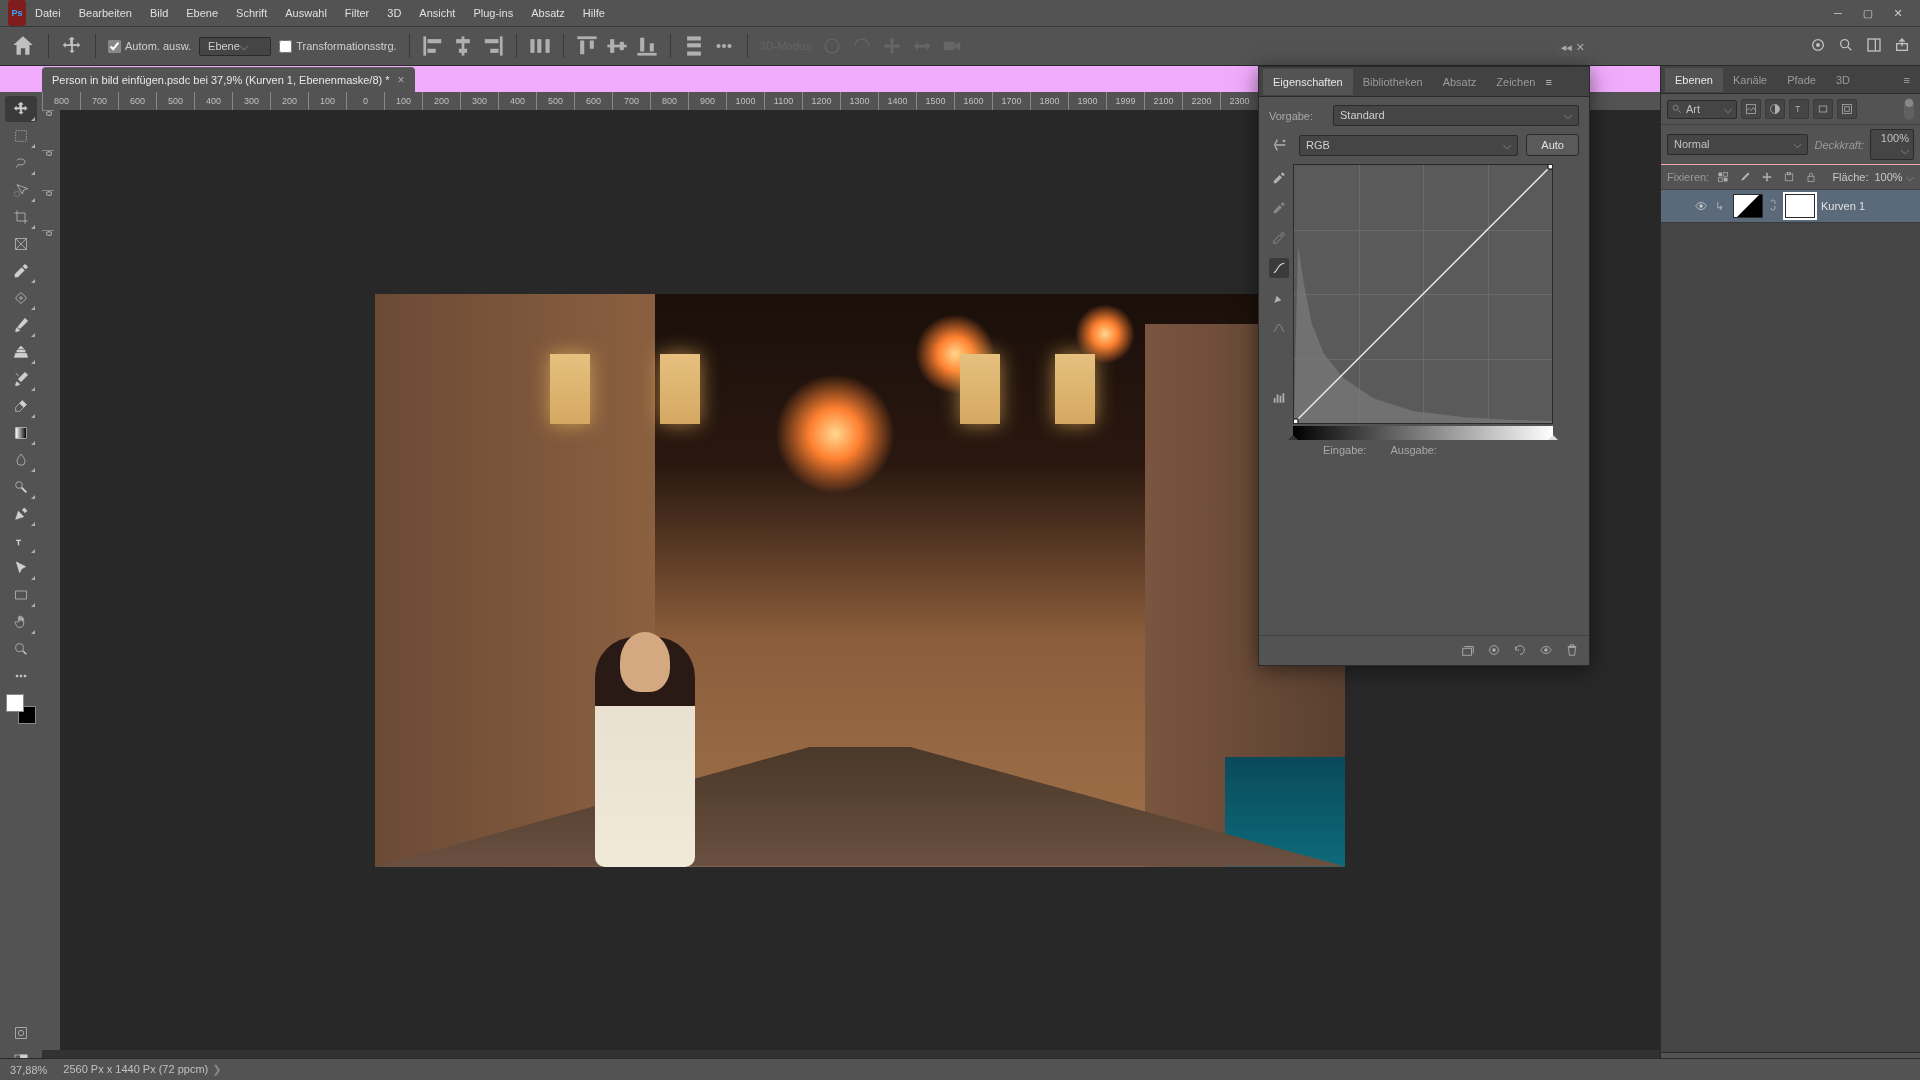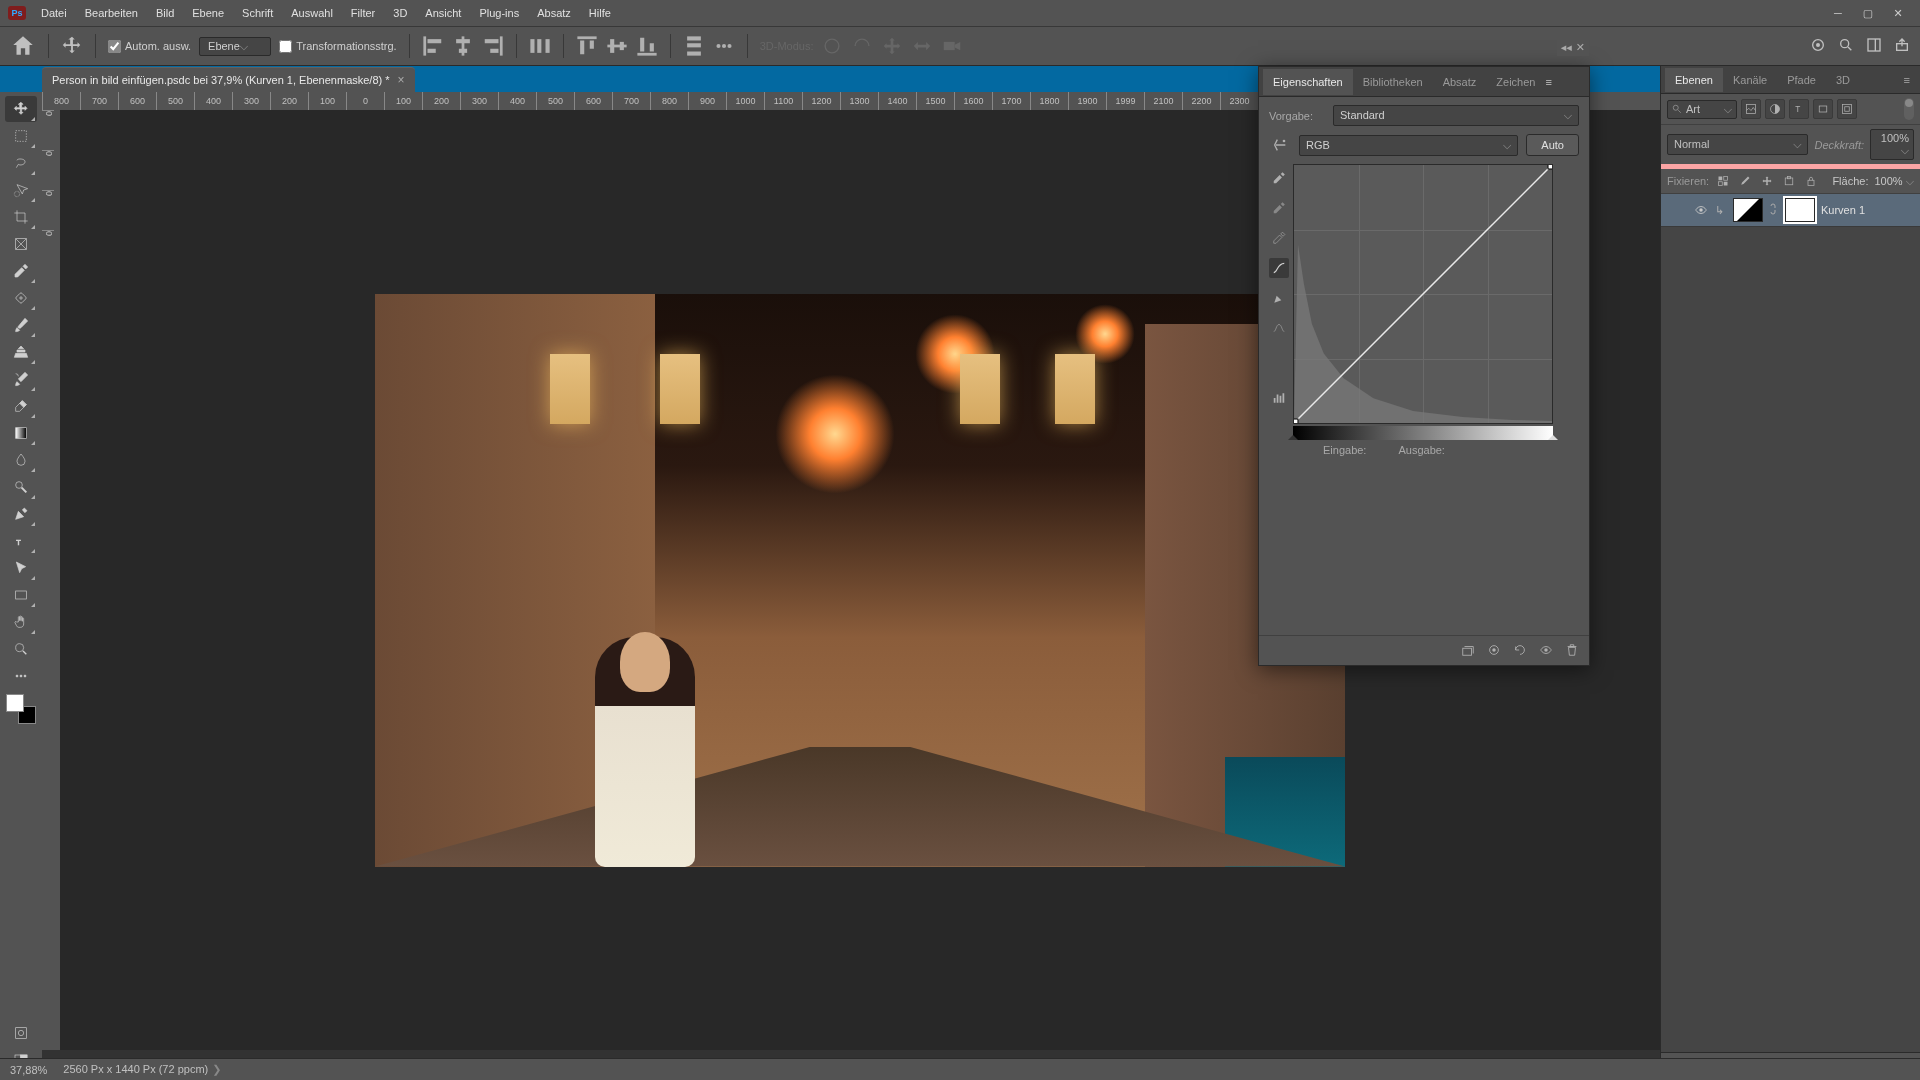--- a/index.html
+++ b/index.html
@@ -1,39 +1,39 @@
 <!DOCTYPE html>
 <html><head>
 <meta charset="utf-8">
 <style>
 * { margin: 0; padding: 0; box-sizing: border-box; font-family: "Segoe UI", Tahoma, sans-serif; font-size: 11px; user-select: none; }
 body { background: #323232; color: #c8c8c8; width: 1920px; height: 1080px; overflow: hidden; position: relative; }
 
 
 .menubar { height: 26px; background: #535353; display: flex; align-items: center; padding: 0 8px; }
-.menubar .logo { width: 18px; height: 14px; background: #7f1d1d; border-radius: 3px; margin-right: 6px; display: flex; align-items: center; justify-content: center; }
+.menubar .logo { width: 18px; height: 26px; background: #7f1d1d; border-radius: 3px; margin-right: 0; display: flex; align-items: center; justify-content: center; }
 .menubar .logo span { color: #31a8ff; font-size: 9px; font-weight: bold; }
 .menubar .menu-item { padding: 4px 9px; color: #e0e0e0; }
 .menubar .win-controls { margin-left: auto; display: flex; gap: 2px; }
 .menubar .win-controls div { width: 28px; height: 18px; display: flex; align-items: center; justify-content: center; color: #ccc; }
 
 
 .optionsbar { height: 40px; background: #535353; border-top: 1px solid #383838; border-bottom: 1px solid #2a2a2a; display: flex; align-items: center; padding: 0 10px; gap: 8px; }
 .optionsbar .home-icon { width: 26px; height: 26px; display:flex; align-items:center; justify-content:center; }
 .optionsbar .sep { width: 1px; height: 24px; background: #383838; margin: 0 4px; }
 .optionsbar .checkbox-opt { display: flex; align-items: center; gap: 4px; color: #d0d0d0; }
 .optionsbar .checkbox-opt input { accent-color: #888; }
 .optionsbar .selectbox { background: #454545; border: 1px solid #2a2a2a; padding: 2px 22px 2px 8px; color: #d0d0d0; border-radius: 2px; position: relative; }
 .optionsbar .icon-btn { width: 22px; height: 22px; display: flex; align-items: center; justify-content: center; color: #b0b0b0; border-radius: 2px; }
 .optionsbar .icon-btn.disabled { color: #666; }
 .optionsbar .right-icons { margin-left: auto; display: flex; gap: 12px; align-items: center; }
 .optionsbar .right-icons svg { width: 16px; height: 16px; fill: #c0c0c0; }
 
 
-.doctab-bar { height: 26px; background: #0369a1; display: flex; align-items: center; padding-left: 42px; }
+.doctab-bar { height: 26px; background: #f0abfc; display: flex; align-items: center; padding-left: 42px; }
 .doctab { background: #535353; padding: 5px 10px; color: #e8e8e8; border-top: 1px solid #606060; display:flex; align-items:center; gap:8px; border-radius: 4px 4px 0 0; }
 .doctab .close { color: #aaa; font-size: 12px; }
 .ruler-h { position: absolute; top: 92px; left: 42px; right: 260px; height: 18px; background: #535353; display: flex; overflow: hidden; }
 .ruler-h .tick { position: relative; text-align: center; color: #c0c0c0; font-size: 9px; border-left: 1px solid #888; height: 18px; padding-top: 4px; }
 .ruler-v { position: absolute; top: 110px; left: 42px; bottom: 30px; width: 18px; background: #535353; }
 .ruler-v .vtick { font-size:9px; color:#c0c0c0; height:40px; border-top:1px solid #888; writing-mode: vertical-lr; padding-left:2px; }
 
 .canvas-holder { position: absolute; top: 110px; left: 60px; right: 260px; bottom: 30px; background: #282828; display: flex; align-items: center; justify-content: center; overflow:hidden; }
 .canvas-image { width: 970px; height: 573px; background: linear-gradient(to bottom, #1a0f0a 0%, #2a1810 30%, #8b5d3b 60%, #a0724a 100%); position: relative; overflow: hidden; }
 .firework { position: absolute; border-radius: 50%; background: radial-gradient(circle, #ffd890 0%, #ff8030 30%, transparent 70%); }
@@ -70,21 +70,21 @@
 .panel-tabs .tab.active-tab { color: #e8e8e8; background: #535353; }
 .panel-tabs .menu { margin-left: auto; padding: 0 6px; color: #aaa; }
 
 .layer-filter-row { display: flex; align-items: center; padding: 4px 6px; gap: 4px; border-bottom: 1px solid #404040; }
 .layer-filter-row .search { background: #454545; border: 1px solid #2a2a2a; padding: 2px 4px; width: 70px; color: #c0c0c0; display:flex; align-items:center; gap:4px; border-radius:2px;}
 .layer-filter-row .ficon { width: 20px; height: 20px; display:flex; align-items:center; justify-content:center; border:1px solid #3a3a3a; background:#454545; border-radius:2px;}
 .layer-filter-row .ficon svg { width:12px; height:12px; fill:#b0b0b0; }
 .layer-filter-row .toggle { width:10px; height:22px; background:#606060; border-radius:5px; margin-left:auto; position:relative;}
 .layer-filter-row .toggle::after{content:''; position:absolute; top:1px; left:1px; width:8px; height:8px; background:#888; border-radius:50%;}
 
-.blend-row { display: flex; align-items: center; padding: 4px 6px; gap: 6px; border-bottom: 5px solid #fca5a5; }
+.blend-row { display: flex; align-items: center; padding: 4px 6px; gap: 6px; border-bottom: 1px solid #fca5a5; }
 .blend-row .dropdown { flex: 1; background: #454545; border: 1px solid #2a2a2a; padding: 3px 6px; color: #c0c0c0; border-radius:2px;}
 .blend-row .label { color: #9a9a9a; font-style: italic; }
 .blend-row .val-input { width: 44px; background: #454545; border: 1px solid #2a2a2a; padding: 2px 4px; color: #c0c0c0; text-align:right; border-radius:2px;}
 
 .lock-row { display: flex; align-items: center; padding: 4px 6px; gap: 6px; border-bottom: 1px solid #404040; }
 .lock-row .locklabel { color:#9a9a9a; }
 .lock-row .lockicon { width:16px; height:16px; display:flex; align-items:center; justify-content:center; }
 .lock-row .lockicon svg { width:12px; height:12px; fill:#b0b0b0; }
 
 .layer-list { flex: 1; overflow: auto; background: #454545; }
@@ -128,21 +128,21 @@
 
 .curves-area { display:flex; gap:4px; }
 .curves-tools { display:flex; flex-direction:column; gap:10px; padding-top:4px;}
 .curves-tools div { width:20px; height:20px; display:flex; align-items:center; justify-content:center;}
 .curves-tools svg { width:14px; height:14px; fill:#b0b0b0;}
 .curves-graph { width:260px; height:260px; background:#5a5a5a; border:1px solid #2a2a2a; position:relative;}
 .curves-graph .grid-line { position:absolute; background:#6a6a6a;}
 .curves-graph .gh { left:0; right:0; height:1px;}
 .curves-graph .gv { top:0; bottom:0; width:1px;}
 .curves-graph svg { position:absolute; top:0; left:0; width:100%; height:100%;}
-.io-row { display:flex; gap:32px; padding:4px 0 0 30px; color:#a8a8a8;text-align:right;}
+.io-row { display:flex; gap:24px; padding:4px 0 0 30px; color:#a8a8a8;text-align:right;}
 .props-footer { margin-top:auto; height:30px; display:flex; align-items:center; justify-content:flex-end; gap:12px; padding:0 10px; border-top:1px solid #404040;}
 .props-footer svg { width:14px; height:14px; fill:#b0b0b0;}
 
 
 .statusbar { position: absolute; bottom: 0; left: 0; right: 0; height: 22px; background: #535353; border-top: 1px solid #2a2a2a; display: flex; align-items: center; padding: 0 10px; gap: 16px; color: #c0c0c0; }
 .statusbar .arrow { margin-left: 4px; color:#888;}
 </style>
 </head>
 <body>
 

